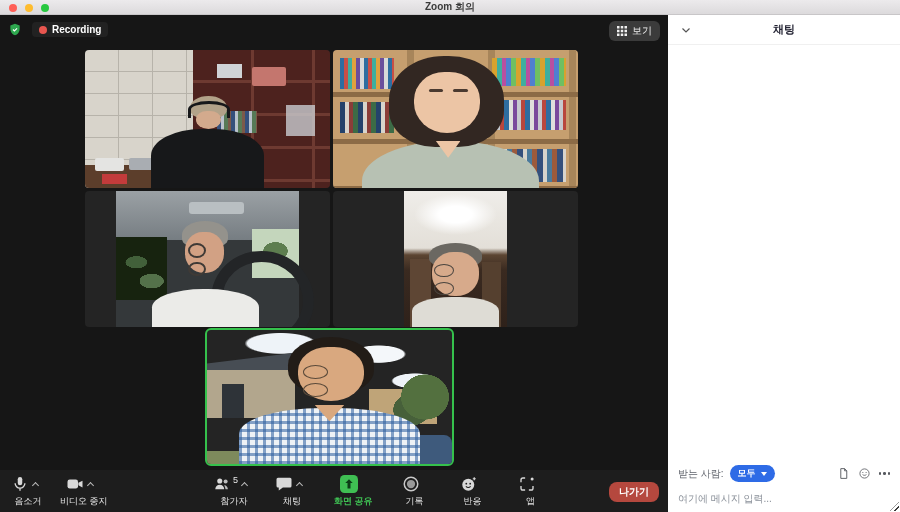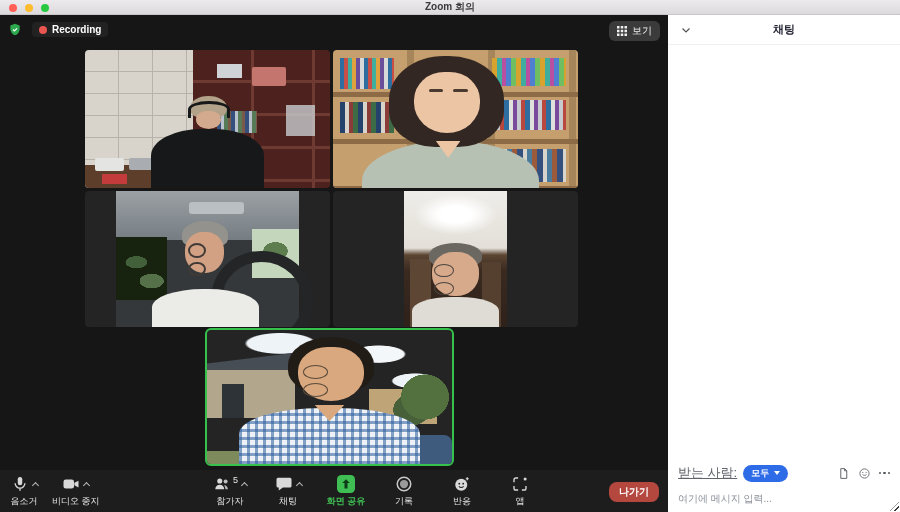--- a/index.html
+++ b/index.html
@@ -120,37 +120,37 @@
                      repeating-linear-gradient(0deg, rgba(42,92,158,.55) 0 3px, rgba(0,0,0,0) 3px 8px); }
   .s5-collar { left:44%; bottom:32%; width:12%; height:12%; background:#d9a87f; clip-path:polygon(0 0,100% 0,50% 100%); }
 
   
   .toolbar { position:absolute; left:0; right:0; bottom:0; height:42px; background:#1d1d1d; }
   .tb-group-left { position:absolute; left:4px; top:4px; display:flex; gap:8px; }
   .tb-group-center { position:absolute; left:210px; top:4px; display:flex; gap:18px; }
   .tb-btn { display:flex; flex-direction:column; align-items:center; cursor:pointer; min-width:40px; }
   .tb-icon-row { display:flex; align-items:flex-start; gap:4px; height:20px; align-items:center; }
   .tb-btn svg { width:18px; height:18px; color:#d9d9d9; }
-  .tb-label { font-size:9px; color:#e6e6e6; margin-top:1px; white-space:nowrap; }
+  .tb-label { font-size:9px; color:#e6e6e6; margin-top:1px; white-space:nowrap;margin-left:8px; }
   .tb-label.green { color:#3fbf53;font-weight:bold; }
   .chev-up { width:5px; height:5px; border-right:1.4px solid #b9b9b9; border-bottom:1.4px solid #b9b9b9; transform:rotate(-135deg); margin-top:3px; cursor:pointer; }
   .pcount { font-size:9px; color:#e6e6e6; margin-left:-2px; margin-top:-8px; }
   .leave-btn { position:absolute; right:9px; top:12px; background:#b5483e; color:#ffffff; font-size:10px; font-weight:bold; border:none; border-radius:8px; padding:3px 10px; cursor:pointer; }
 
   
   .chat-header { position:relative; height:30px; display:flex; align-items:center; justify-content:center; border-bottom:1px solid #f0f0f0; }
   .chat-title { font-size:11px; color:#232333; font-weight:bold; }
   .chat-collapse { position:absolute; left:12px; top:9px; width:12px; height:12px; color:#555; cursor:pointer; }
   .chat-body { flex:1; background:#ffffff; }
   .chat-footer { padding:0 0 6px 0; }
   .chat-notice { display:flex; align-items:center; gap:4px; padding:5px 8px 7px 8px; }
   .chat-notice svg { width:11px; height:11px; flex:none; color:#2e6be6; }
   .notice-text { font-size:8.4px; color:#5f6c87; line-height:1.2; }
   .to-row { display:flex; align-items:center; gap:6px; padding:3px 10px; }
-  .to-label { font-size:13px; color:#60646c;text-decoration:underline; }
+  .to-label { font-size:10px; color:#60646c; }
   .to-pill { display:flex; align-items:center; gap:5px; background:#2e6be6; border-radius:9px; padding:2px 8px; cursor:pointer; }
   .to-pill span { color:#ffffff; font-size:9px; font-weight:bold; }
   .caret-down { width:0; height:0; border-left:3.5px solid transparent; border-right:3.5px solid transparent; border-top:4px solid #ffffff; }
   .to-icons { margin-left:auto; display:flex; align-items:center; gap:8px; }
   .to-icons svg { width:13px; height:13px; color:#55585e; cursor:pointer; }
   .dots { display:flex; gap:2px; cursor:pointer; }
   .dots i { width:2.5px; height:2.5px; border-radius:50%; background:#55585e; }
   .msg-row { padding:3px 1px 0 10px; }
   .msg-input { width:100%; border:none; outline:none; font-size:10px; color:#333; font-family:"Liberation Sans", sans-serif; background:transparent; }
   .msg-input::placeholder { color:#8a9099; }

